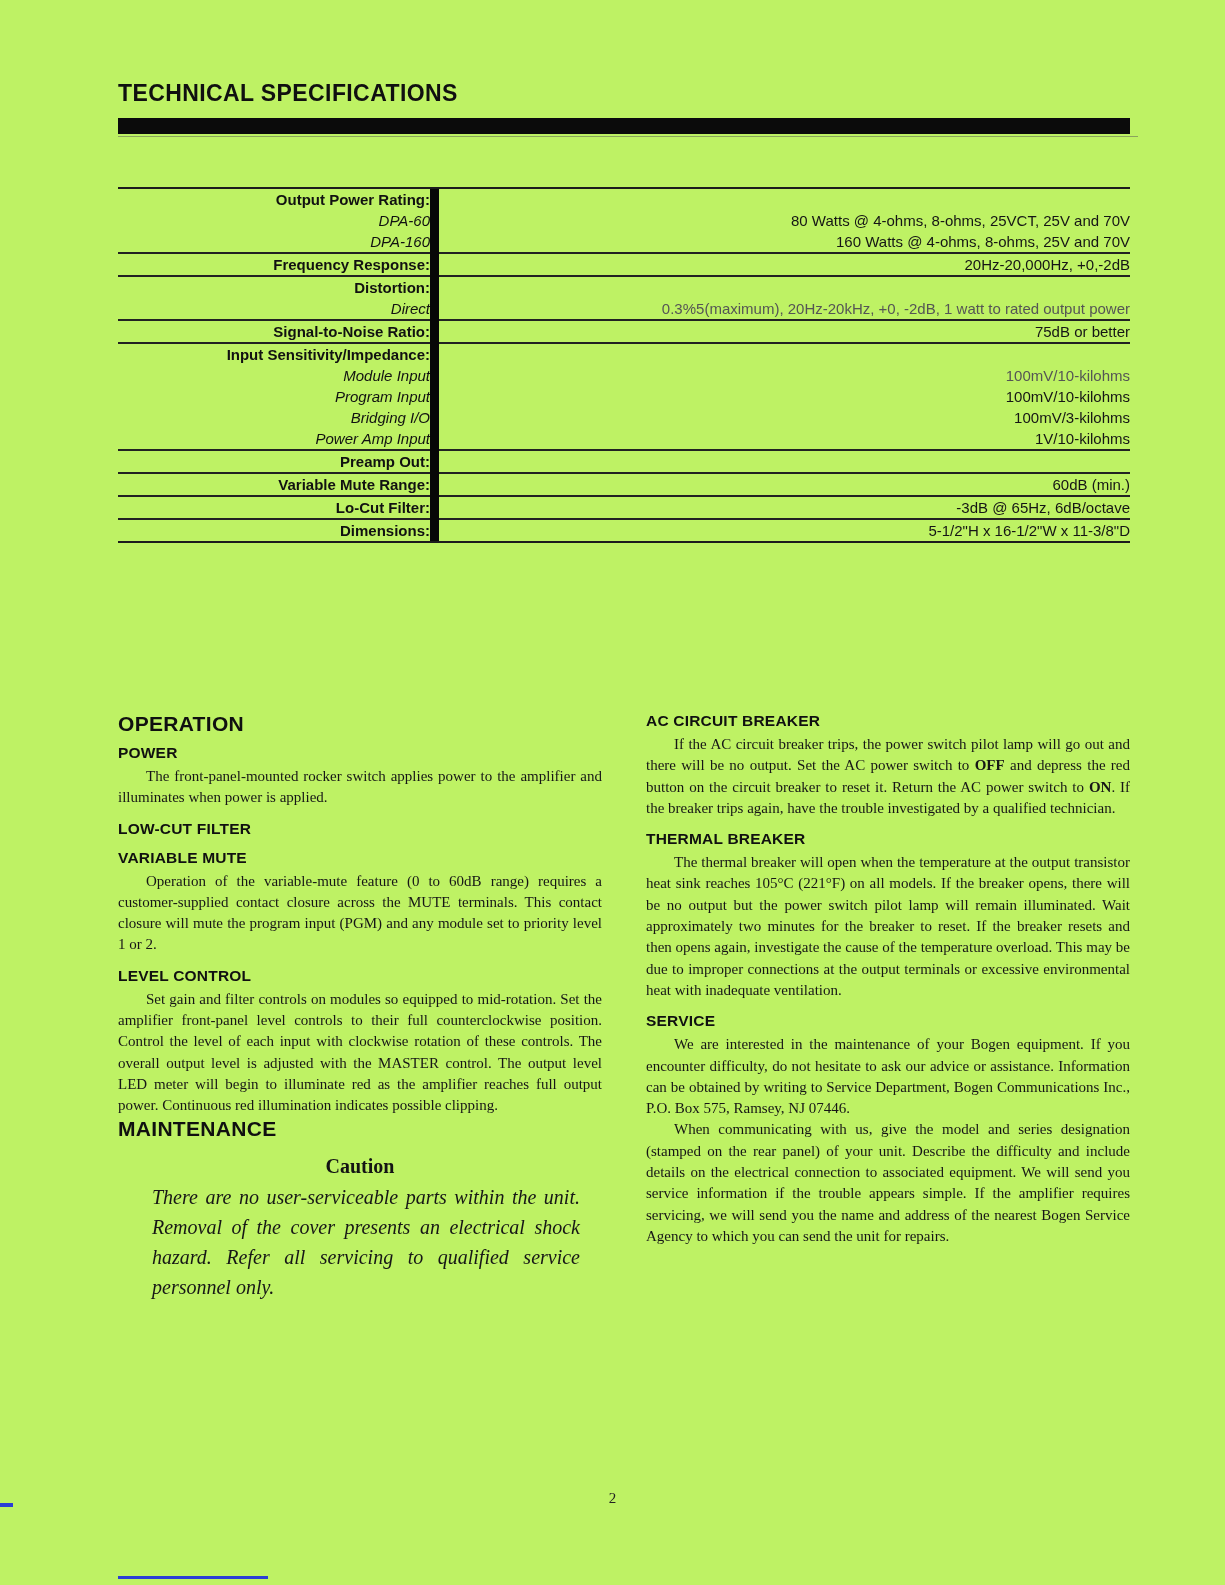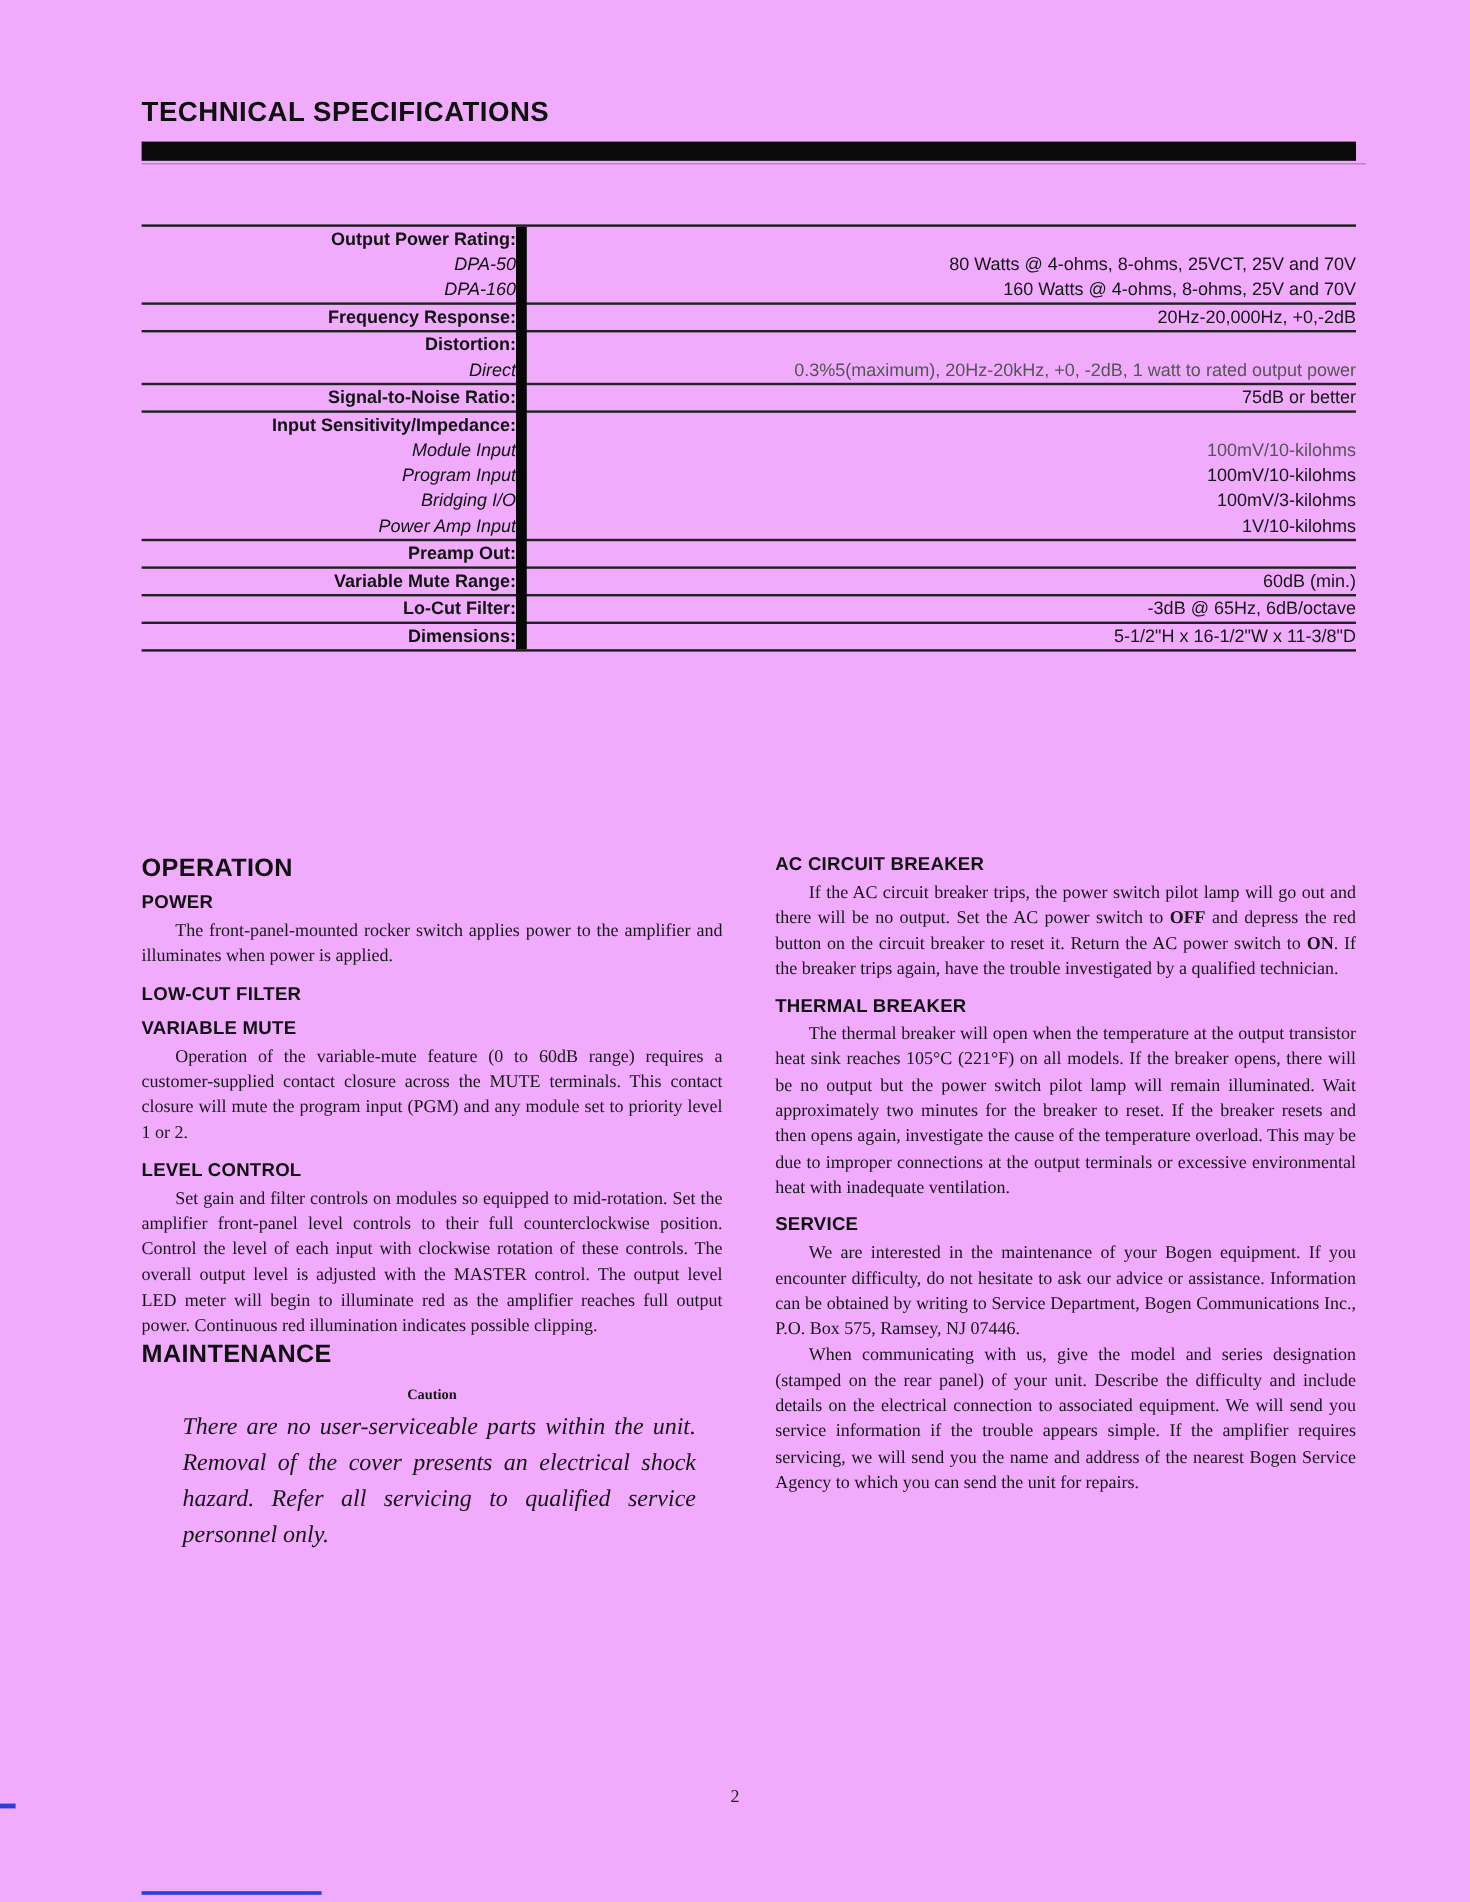--- a/index.html
+++ b/index.html
@@ -1,19 +1,19 @@
 <!DOCTYPE html>
 <html><head>
 <meta charset="utf-8">
 <style>
   * { margin:0; padding:0; box-sizing:border-box; }
   html,body { background:#ffffff; }
   body { width:1225px; height:1585px; position:relative; overflow:hidden;
          font-family:"Liberation Sans", sans-serif; color:#141414; }
-  .sheet { position:absolute; inset:0; background:#f0abfc; }
+  .sheet { position:absolute; inset:0; background:#bef264; }
 
   
   .doc-title { position:absolute; left:118px; top:80px; font-size:23px; font-weight:700;
                letter-spacing:0.4px; color:#101010; }
   .title-bar { position:absolute; left:118px; top:118px; width:1012px; height:16px;
                background:#0b0b0b; }
   .title-bar:after { content:""; position:absolute; left:0; right:-8px; bottom:-3px;
                border-bottom:1px solid #555; opacity:.5; }
 
   
@@ -33,21 +33,21 @@
   .col { width:484px; }
   .col.right { margin-left:44px; width:484px; }
   h2.section { font-family:"Liberation Sans", sans-serif; font-size:21px; font-weight:700;
                color:#101010; margin:0 0 8px 0; letter-spacing:0.3px; }
   h3.subhead { font-family:"Liberation Sans", sans-serif; font-size:15.5px; font-weight:700;
                color:#101010; margin:11px 0 4px 0; letter-spacing:0.2px; }
   h3.first { margin-top:0; }
   p.body { font-family:"Liberation Serif", serif; font-size:15px; line-height:1.42;
            text-align:justify; text-indent:28px; color:#161616; }
   .maint { margin-top:26px; }
-  .caution-title { font-family:"Liberation Serif", serif; font-weight:700; font-size:12px;
+  .caution-title { font-family:"Liberation Serif", serif; font-weight:700; font-size:20px;
                    text-align:center; margin:14px 0 4px 0; }
   .caution-text { font-family:"Liberation Serif", serif; font-style:italic; font-size:20px;
                   line-height:1.5; text-align:justify; margin:0 22px 0 34px; color:#161616; }
 
   
   .page-num { position:absolute; left:0; right:0; top:1490px; text-align:center;
               font-family:"Liberation Serif", serif; font-size:15px; color:#222; }
   .blue-underline { position:absolute; left:118px; top:1576px; width:150px; height:3px;
                     background:#2b3ed6; }
   .blue-dash { position:absolute; left:0; top:1503px; width:13px; height:4px; background:#2b3ed6; }
@@ -61,21 +61,21 @@
   <div class="title-bar"></div>
 
   <div class="specs">
     <div class="vbar"></div>
 
     <div class="srow">
       <div class="lab">Output Power Rating:</div>
       <div class="val"></div>
     </div>
     <div class="srow">
-      <div class="lab sub">DPA-50</div>
+      <div class="lab sub">DPA-60</div>
       <div class="val">80 Watts @ 4-ohms, 8-ohms, 25VCT, 25V and 70V</div>
     </div>
     <div class="srow">
       <div class="lab sub">DPA-160</div>
       <div class="val">160 Watts @ 4-ohms, 8-ohms, 25V and 70V</div>
     </div>
     <div class="srow hr">
       <div class="lab">Frequency Response:</div>
       <div class="val">20Hz-20,000Hz, +0,-2dB</div>
     </div>

